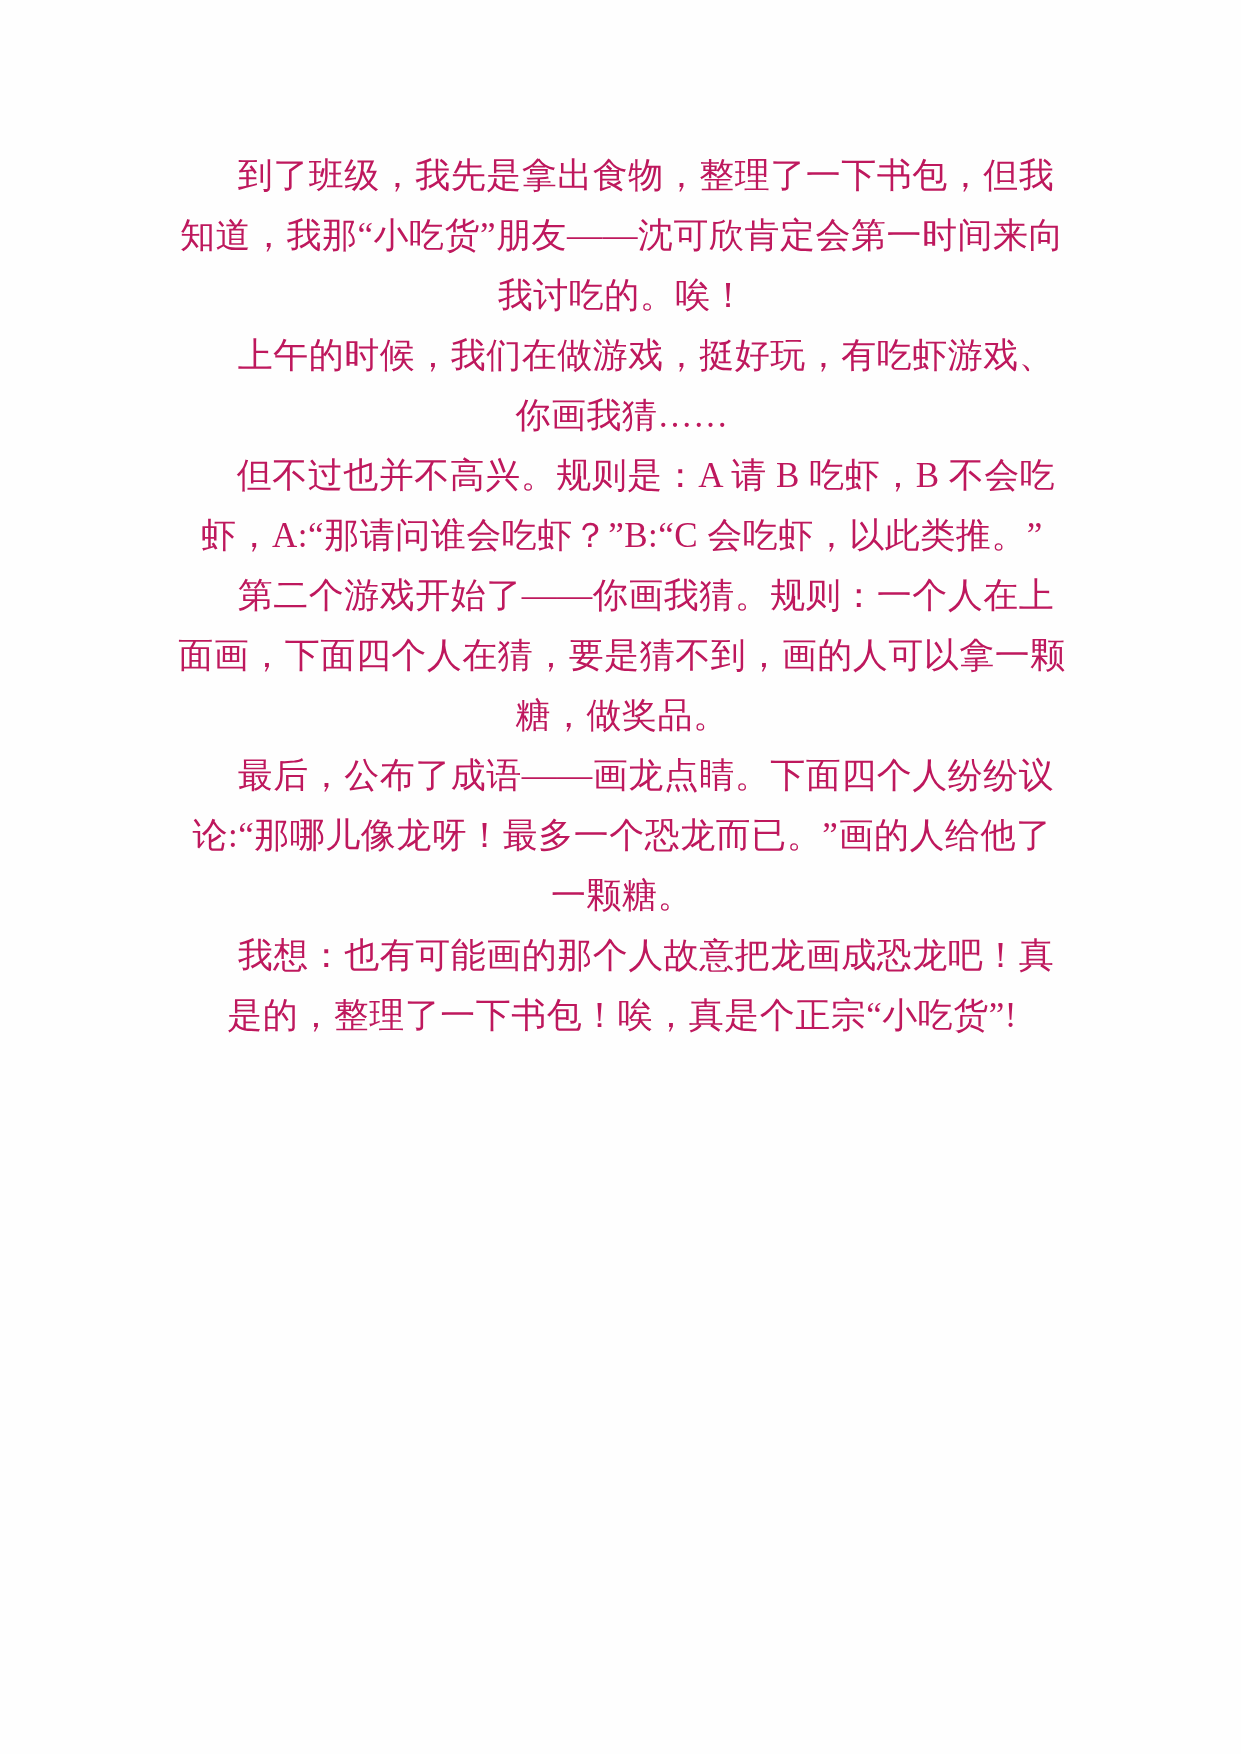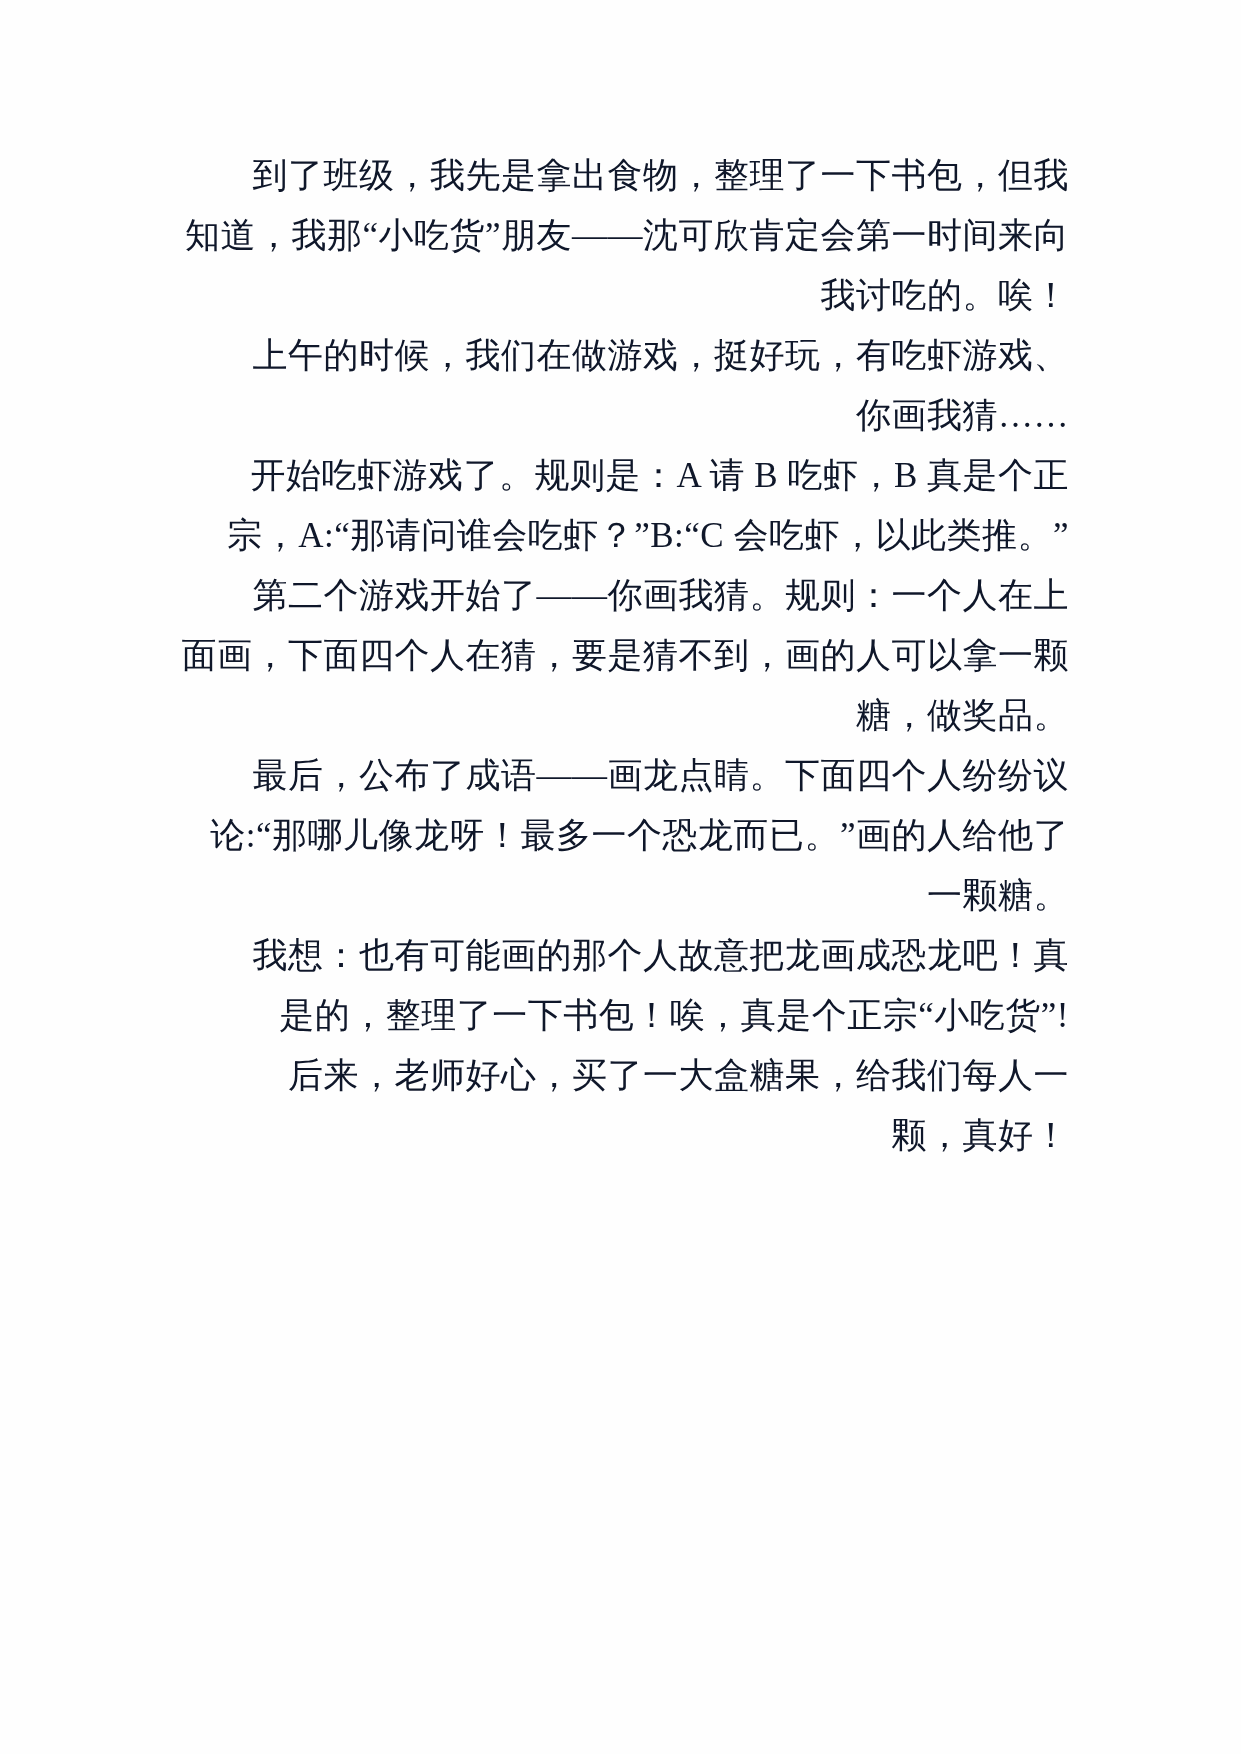--- a/index.html
+++ b/index.html
@@ -11,42 +11,41 @@
     position: relative;
     width: 1241px;
     height: 1754px;
     background: #fefefe;
     box-sizing: border-box;
     padding: 146px 172px 0 175px;
     overflow: hidden;
   }
   .text-body {
     width: 894px;
-    color: #0f172a;
+    color: #be185d;
     font-family: "Liberation Serif", "DejaVu Serif", serif;
     font-size: 35px;
     line-height: 60px;
     font-weight: 400;
-    text-align: right;
+    text-align: center;
     letter-spacing: 0.5px;
   }
   .text-body p {
     margin: 0;
     padding: 0;
     text-indent: 48px;
     word-break: break-all;
     overflow-wrap: break-word;
   }
 </style>
 </head>
 <body>
 
 <div class="page">
   <div class="text-body">
     <p>到了班级，我先是拿出食物，整理了一下书包，但我知道，我那“小吃货”朋友——沈可欣肯定会第一时间来向我讨吃的。唉！</p>
     <p>上午的时候，我们在做游戏，挺好玩，有吃虾游戏、你画我猜……</p>
-    <p>开始吃虾游戏了。规则是：A 请 B 吃虾，B 真是个正宗，A:“那请问谁会吃虾？”B:“C 会吃虾，以此类推。”</p>
+    <p>但不过也并不高兴。规则是：A 请 B 吃虾，B 不会吃虾，A:“那请问谁会吃虾？”B:“C 会吃虾，以此类推。”</p>
     <p>第二个游戏开始了——你画我猜。规则：一个人在上面画，下面四个人在猜，要是猜不到，画的人可以拿一颗糖，做奖品。</p>
     <p>最后，公布了成语——画龙点睛。下面四个人纷纷议论:“那哪儿像龙呀！最多一个恐龙而已。”画的人给他了一颗糖。</p>
     <p>我想：也有可能画的那个人故意把龙画成恐龙吧！真是的，整理了一下书包！唉，真是个正宗“小吃货”!</p>
-    <p>后来，老师好心，买了一大盒糖果，给我们每人一颗，真好！</p>
   </div>
 </div>
 
 </body></html>

